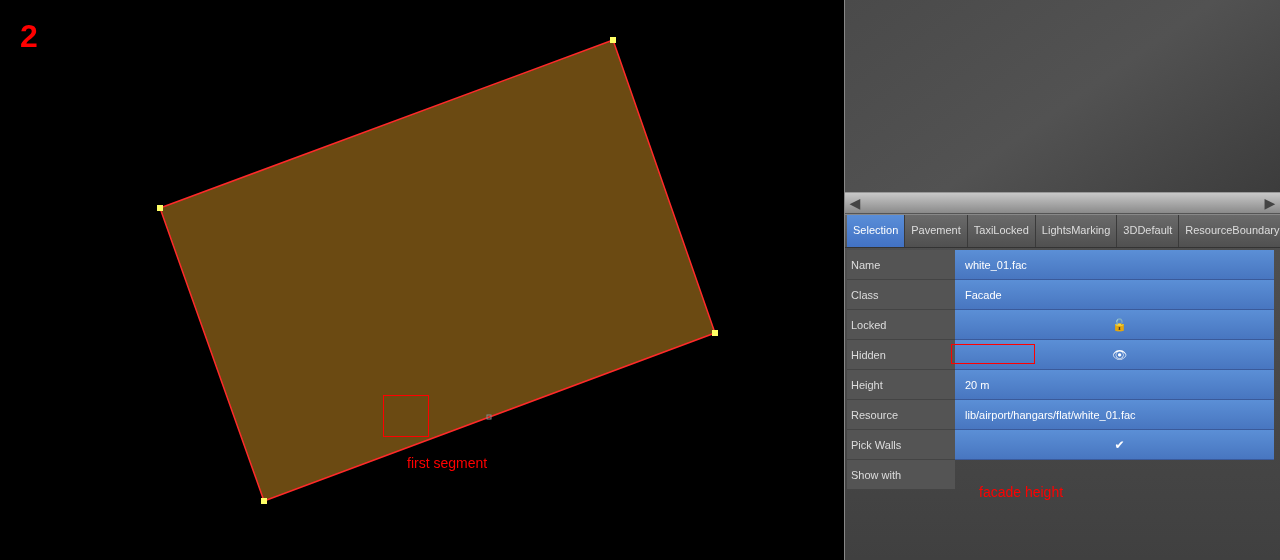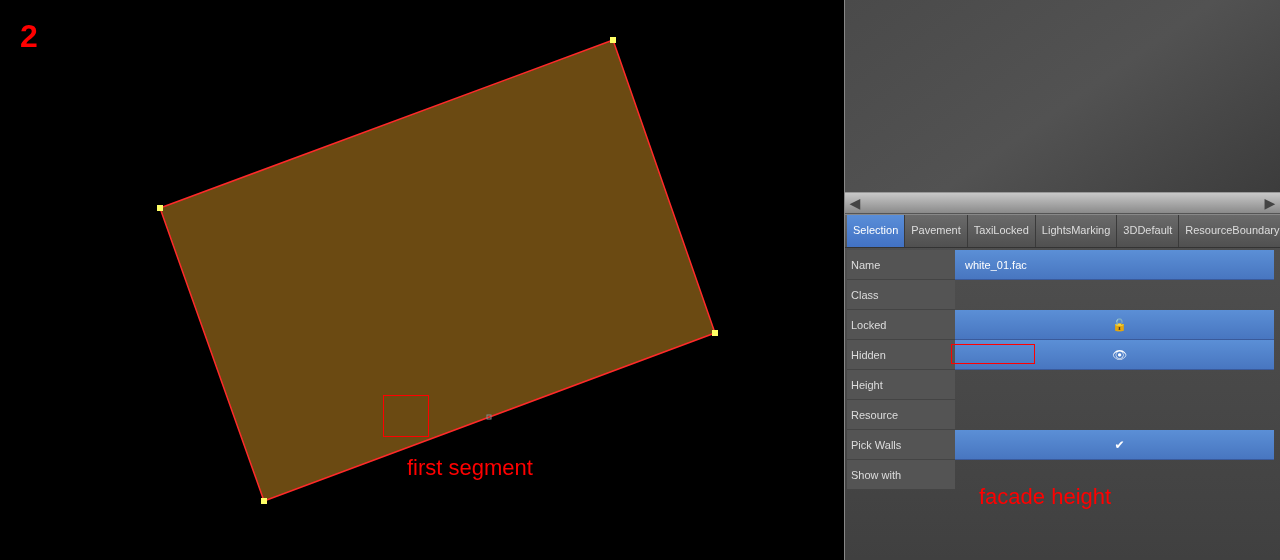--- a/index.html
+++ b/index.html
@@ -46,21 +46,21 @@
 .segment-handle {
   position: absolute;
   width: 5px;
   height: 5px;
   border: 1px solid #888;
   transform: translate(-50%, -50%);
 }
 .annotation {
   position: absolute;
   color: #ff0000;
-  font-size: 22px;
+  font-size: 14px;
 }
 .panel {
   width: 436px;
   height: 560px;
   background: linear-gradient(to bottom, #5a5a5a 0%, #404040 100%);
   position: relative;
   border-left: 1px solid #888;
 }
 .panel-top {
   height: 214px;
@@ -228,38 +228,41 @@
       </div>
   </div>
 
   <div class="prop-table">
     <div class="prop-row">
       <div class="prop-label">Name</div>
       <div class="prop-value">white_01.fac</div>
     </div>
     <div class="prop-row">
       <div class="prop-label">Class</div>
+      <div class="prop-value">Facade</div>
     </div>
     <div class="prop-row">
       <div class="prop-label">Locked</div>
       <div class="prop-value center">
           <span class="lock-icon">🔓</span>
         </div>
     </div>
     <div class="prop-row">
       <div class="prop-label">Hidden</div>
       <div class="prop-value center">
           <span class="eye-icon">👁</span>
         </div>
     </div>
     <div class="prop-row">
       <div class="prop-label">Height</div>
+      <div class="prop-value">20 m</div>
     </div>
     <div class="prop-row">
       <div class="prop-label">Resource</div>
+      <div class="prop-value">lib/airport/hangars/flat/white_01.fac</div>
     </div>
     <div class="prop-row">
       <div class="prop-label">Pick Walls</div>
       <div class="prop-value center">
           <span class="check-icon">✔</span>
         </div>
     </div>
     <div class="prop-row">
       <div class="prop-label">Show with</div>
     </div>

